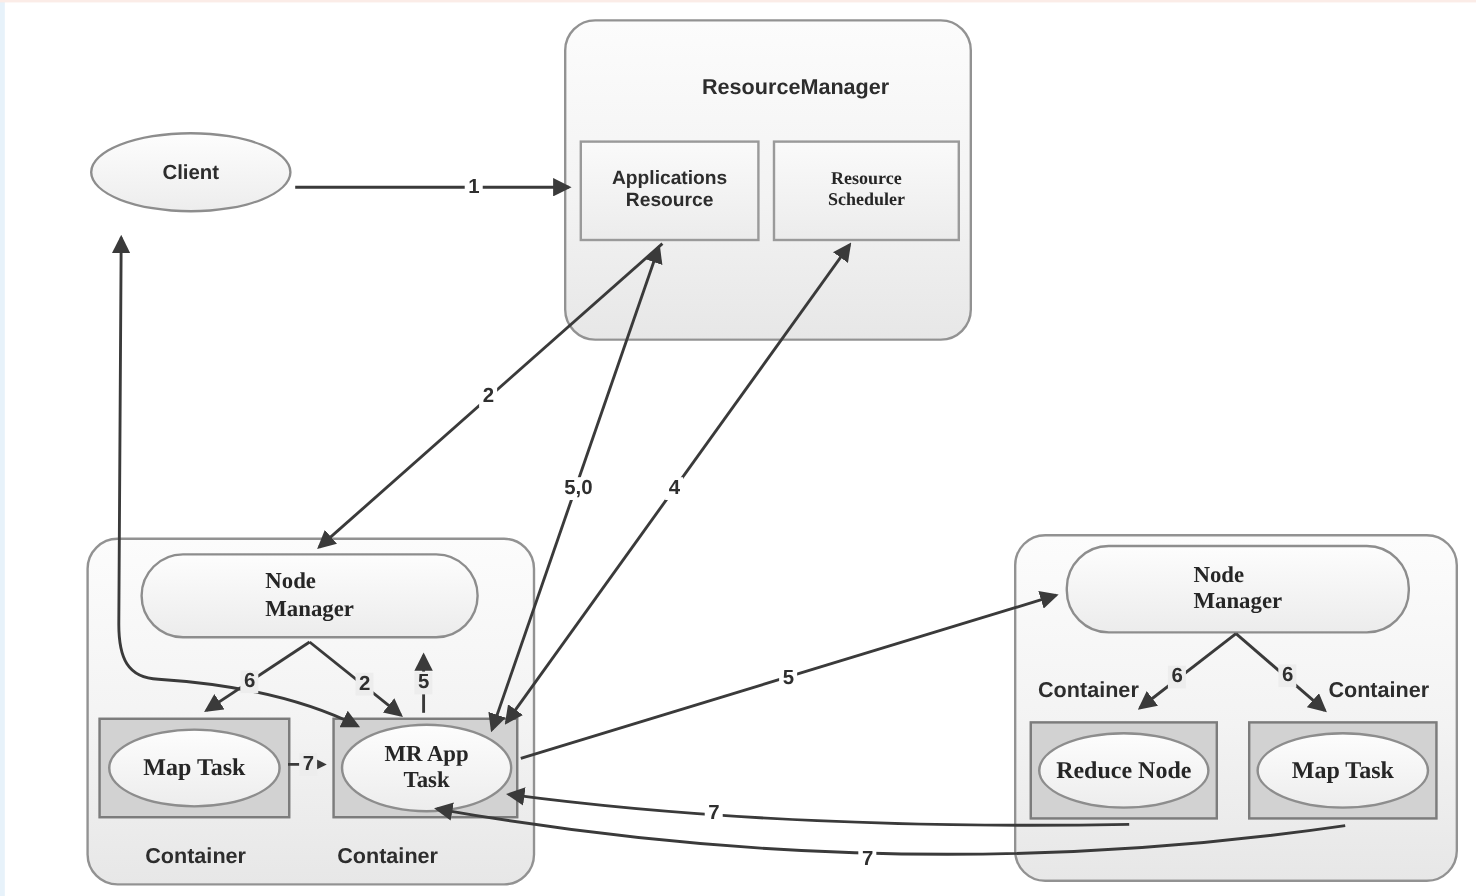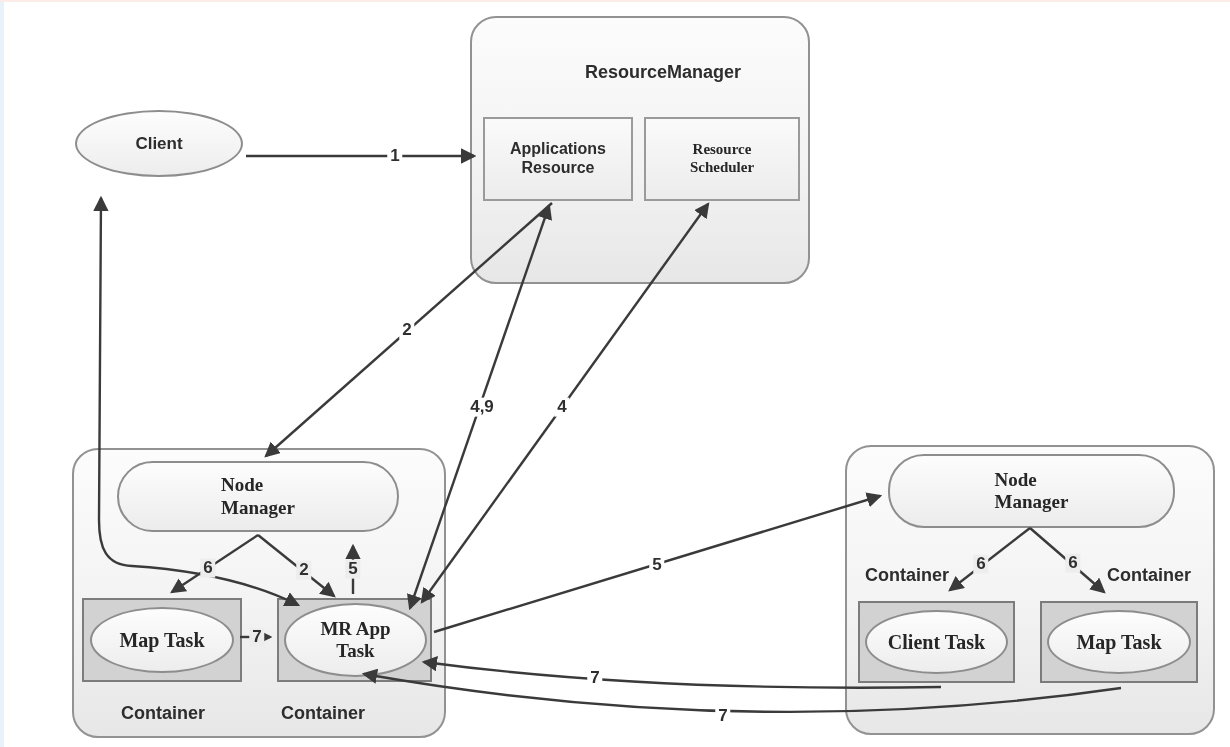--- a/index.html
+++ b/index.html
@@ -61,21 +61,21 @@
   <div class="graybox" style="left:277px;top:598px;width:151px;height:80px;"></div>
   <div class="ellipse serif-b ml" style="left:284px;top:603px;width:139px;height:70px;font-size:19px;">MR App
 Task</div>
   <div class="container-label sans-b" style="left:103px;top:703px;width:120px;">Container</div>
   <div class="container-label sans-b" style="left:263px;top:703px;width:120px;">Container</div>
 
   <div class="bigbox" style="left:845px;top:445px;width:366px;height:286px;"></div>
   <div class="pill serif-b ml" style="left:888px;top:454px;width:283px;height:70px;font-size:19px;">Node
 Manager</div>
   <div class="graybox" style="left:858px;top:601px;width:153px;height:78px;"></div>
-  <div class="ellipse serif-b" style="left:865px;top:610px;width:139px;height:60px;font-size:20px;">Client Task</div>
+  <div class="ellipse serif-b" style="left:865px;top:610px;width:139px;height:60px;font-size:20px;">Reduce Node</div>
   <div class="graybox" style="left:1040px;top:601px;width:154px;height:78px;"></div>
   <div class="ellipse serif-b" style="left:1047px;top:610px;width:140px;height:60px;font-size:20px;">Map Task</div>
   <div class="container-label sans-b" style="left:847px;top:565px;width:120px;">Container</div>
   <div class="container-label sans-b" style="left:1089px;top:565px;width:120px;">Container</div>
 
   <svg class="wires" width="1230" height="747" viewBox="0 0 1230 747">
     <defs>
       <marker id="ah" viewBox="0 0 10 10" refX="8.5" refY="5" markerWidth="6.4" markerHeight="6.4" orient="auto-start-reverse">
         <path d="M0,0 L10,5 L0,10 z" style="fill:#3a3a3a;stroke:none;"></path>
       </marker>
@@ -91,21 +91,21 @@
     <path d="M 240,637 L 270,637" marker-end="url(#ah)"></path>
     <path d="M 434,632 L 880,496" marker-end="url(#ah)"></path>
     <path d="M 941,687 Q 650,692 424,662" marker-end="url(#ah)"></path>
     <path d="M 1121,688 Q 750,742 364,674" marker-end="url(#ah)"></path>
     <path d="M 1030,528 L 950,590" marker-end="url(#ah)"></path>
     <path d="M 1030,528 L 1104,592" marker-end="url(#ah)"></path>
   </svg>
 
   <div class="elabel on-white" style="left:395px;top:156px;">1</div>
   <div class="elabel on-white" style="left:407px;top:330px;">2</div>
-  <div class="elabel on-white" style="left:482px;top:407px;">4,9</div>
+  <div class="elabel on-white" style="left:482px;top:407px;">5,0</div>
   <div class="elabel on-white" style="left:562px;top:407px;">4</div>
   <div class="elabel on-box" style="left:208px;top:568px;">6</div>
   <div class="elabel on-box" style="left:304px;top:570px;">2</div>
   <div class="elabel on-box" style="left:353px;top:569px;">5</div>
   <div class="elabel on-box" style="left:257px;top:637px;">7</div>
   <div class="elabel on-white" style="left:657px;top:565px;">5</div>
   <div class="elabel on-white" style="left:595px;top:678px;">7</div>
   <div class="elabel on-white" style="left:723px;top:716px;">7</div>
   <div class="elabel on-box" style="left:981px;top:564px;">6</div>
   <div class="elabel on-box" style="left:1073px;top:563px;">6</div>

